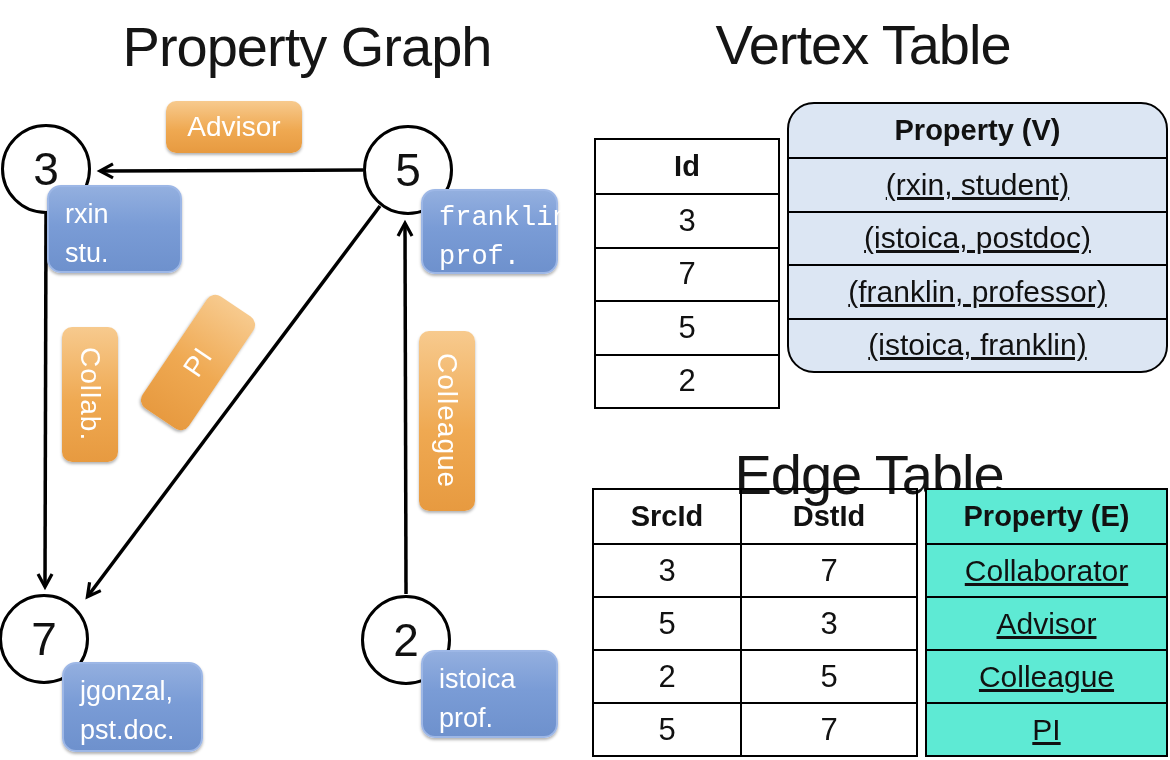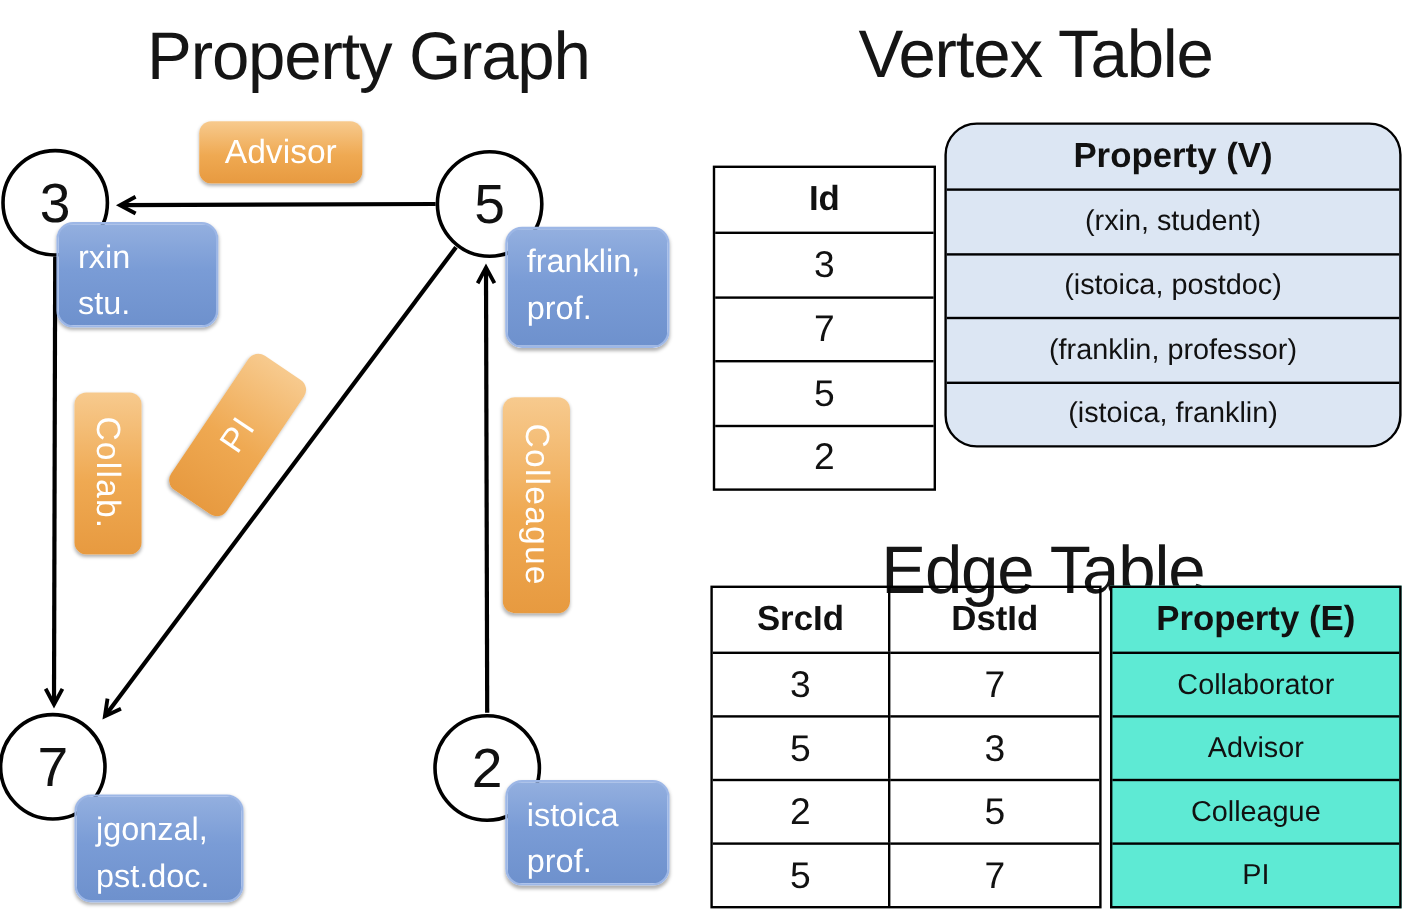--- a/index.html
+++ b/index.html
@@ -34,21 +34,21 @@
   .tbl{position:absolute;box-sizing:border-box;border:2.5px solid #000;display:grid;
        grid-template-rows:repeat(5,1fr);}
   .cell{display:flex;align-items:center;justify-content:center;box-sizing:border-box;
         font-size:31px;color:#111;}
   .cell.hd{font-weight:bold;font-size:29px;}
   .bt{border-top:2px solid #000;}
   .br{border-right:2px solid #000;text-align:center;}
   .two-col{grid-template-columns:148px 1fr;}
   .blue-fill{background:#dce6f3;}
   .peach-fill{background:#5eead4;}
-  .prop-cell{font-size:24px;}
+  .prop-cell{font-size:30px;text-decoration:underline;}
 </style>
 </head>
 <body>
 
 <div id="canvas">
 
   <div class="big-title" style="left:307px;top:14px;">Property Graph</div>
   <div class="big-title" style="left:863px;top:12px;">Vertex Table</div>
   <div class="big-title" style="left:869px;top:398px;margin-top:44px;">Edge Table</div>
 
@@ -74,21 +74,21 @@
     <span>7</span>
   </div>
   <div class="node" style="left:361px;top:595px;">
     <span>2</span>
   </div>
 
   <div class="vbox" style="left:47px;top:185px;width:135px;height:88px;">
     <div>rxin</div>
     <div>stu.</div>
   </div>
-  <div class="vbox" style="left:421px;top:189px;width:137px;height:101px;">
+  <div class="vbox" style="left:421px;top:189px;width:137px;height:85px;font-family:Liberation Mono, monospace;">
     <div>franklin,</div>
     <div>prof.</div>
   </div>
   <div class="vbox" style="left:62px;top:650px;width:141px;height:90px;margin-top:12px;">
     <div>jgonzal,</div>
     <div>pst.doc.</div>
   </div>
   <div class="vbox" style="left:421px;top:650px;width:137px;height:88px;">
     <div>istoica</div>
     <div>prof.</div>

